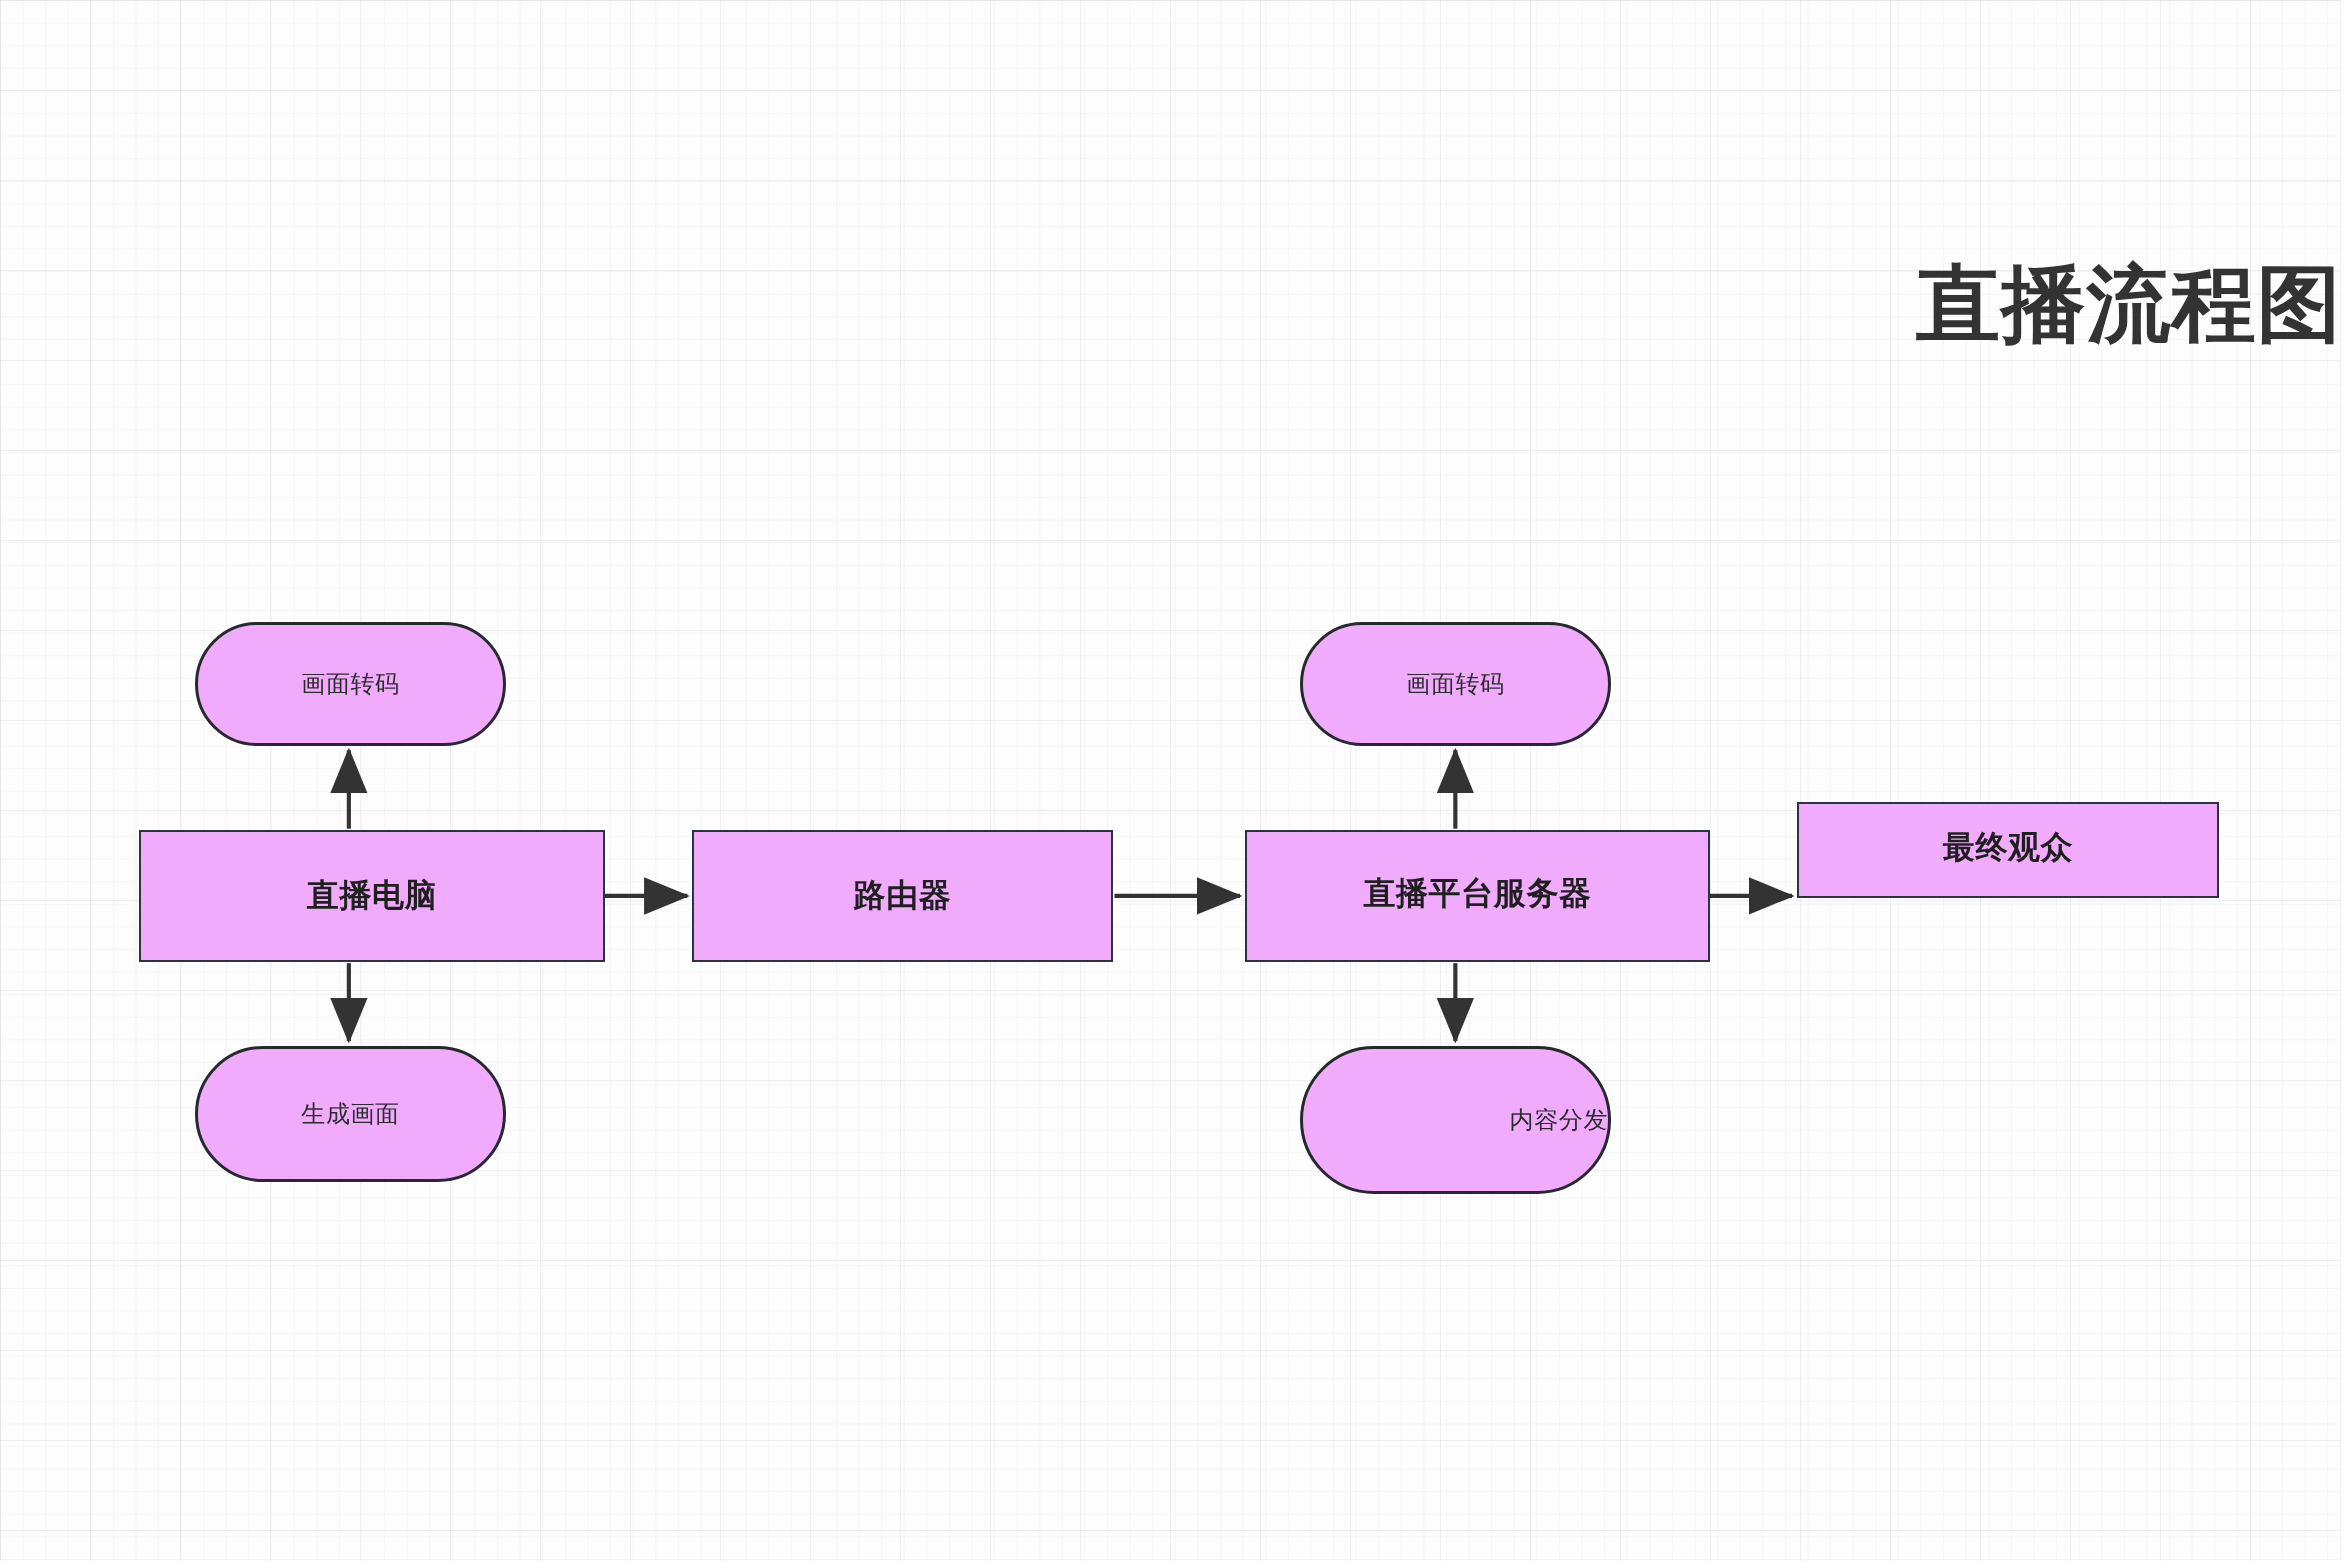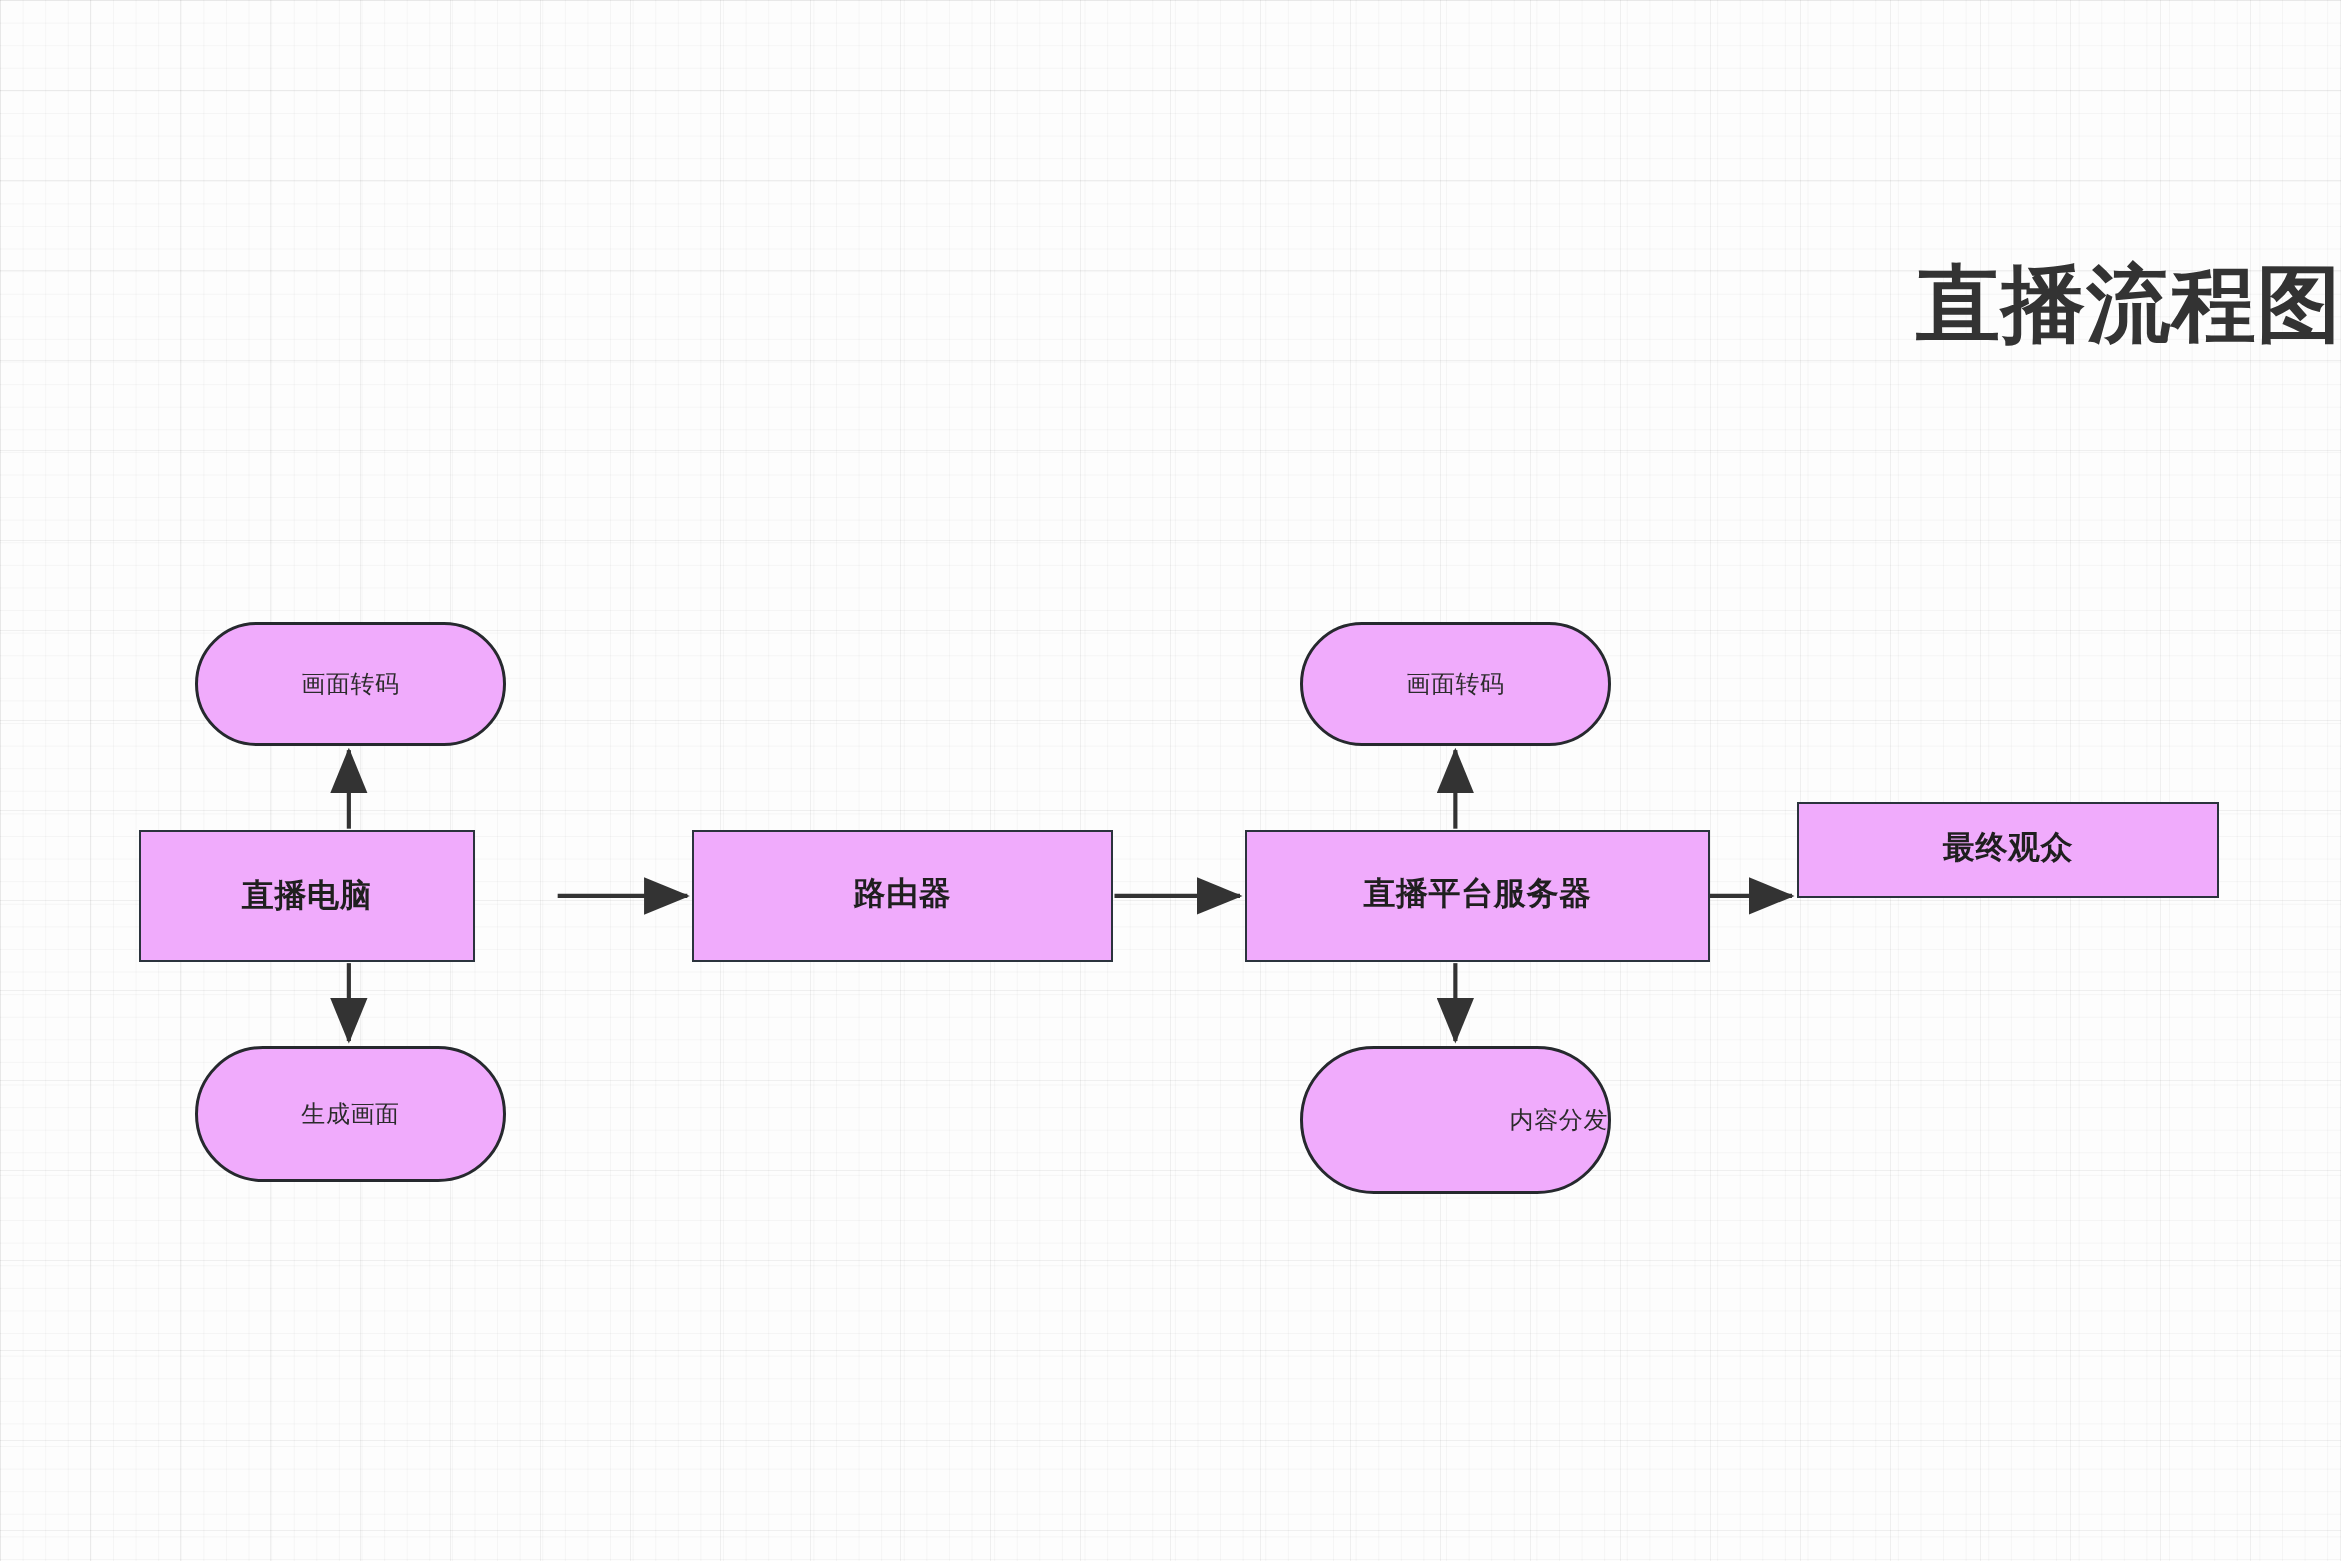--- a/index.html
+++ b/index.html
@@ -89,22 +89,22 @@
     letter-spacing: 0.6px;
   }
   .node.stadium .node-label {
     font-size: 24px;
     font-weight: normal;
     letter-spacing: 0.6px;
     color: #2b2b2b;
   }
 
   
-  #node-live-pc       { left: 139px;  top: 830px; width: 336px;  height: 132px; }
-  #node-router        { left: 692px; top: 830px; width: 421px;  height: 132px; font-family: Liberation Mono, monospace; }
+  #node-live-pc       { left: 139px;  top: 830px; width: 466px;  height: 132px; }
+  #node-router        { left: 692px; top: 830px; width: 421px;  height: 132px; }
   #node-platform      { left: 1245px; top: 830px; width: 465px;  height: 132px; font-family: Liberation Mono, monospace; }
   #node-viewers       { left: 1797px; top: 802px; width: 422px;  height: 96px; font-family: Liberation Mono, monospace; }
 
   #node-transcode-1   { left: 195px;  top: 622px; width: 311px;  height: 124px; }
   #node-capture       { left: 195px;  top: 1046px; width: 311px;  height: 136px; }
   #node-transcode-2   { left: 1300px; top: 622px; width: 311px;  height: 124px; }
   #node-distribute    { left: 1300px; top: 1046px; width: 311px;  height: 148px; justify-content: flex-end; }
 </style>
 </head>
 <body>

